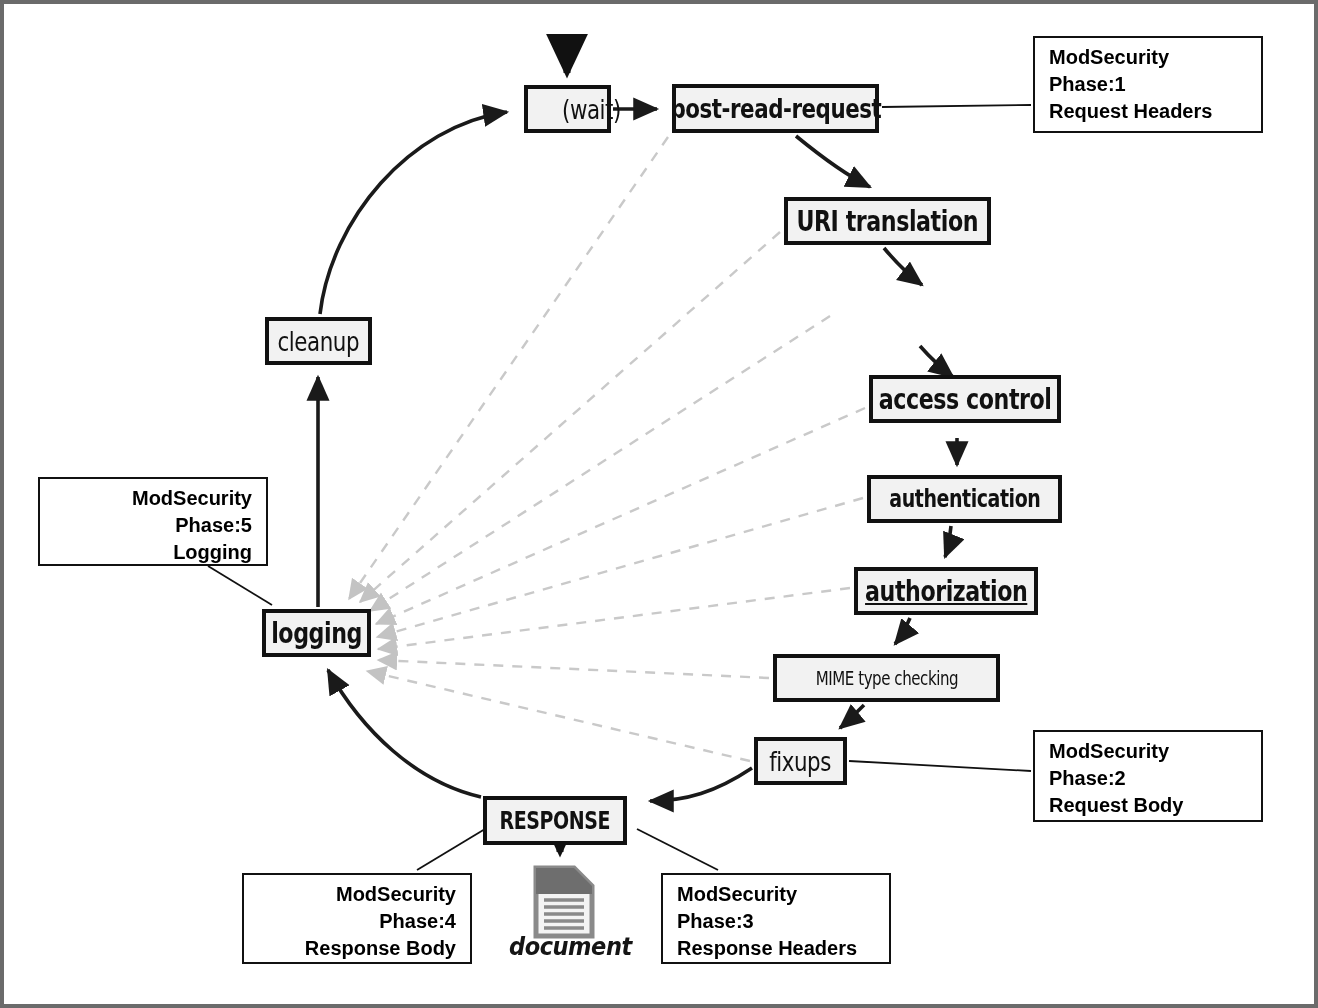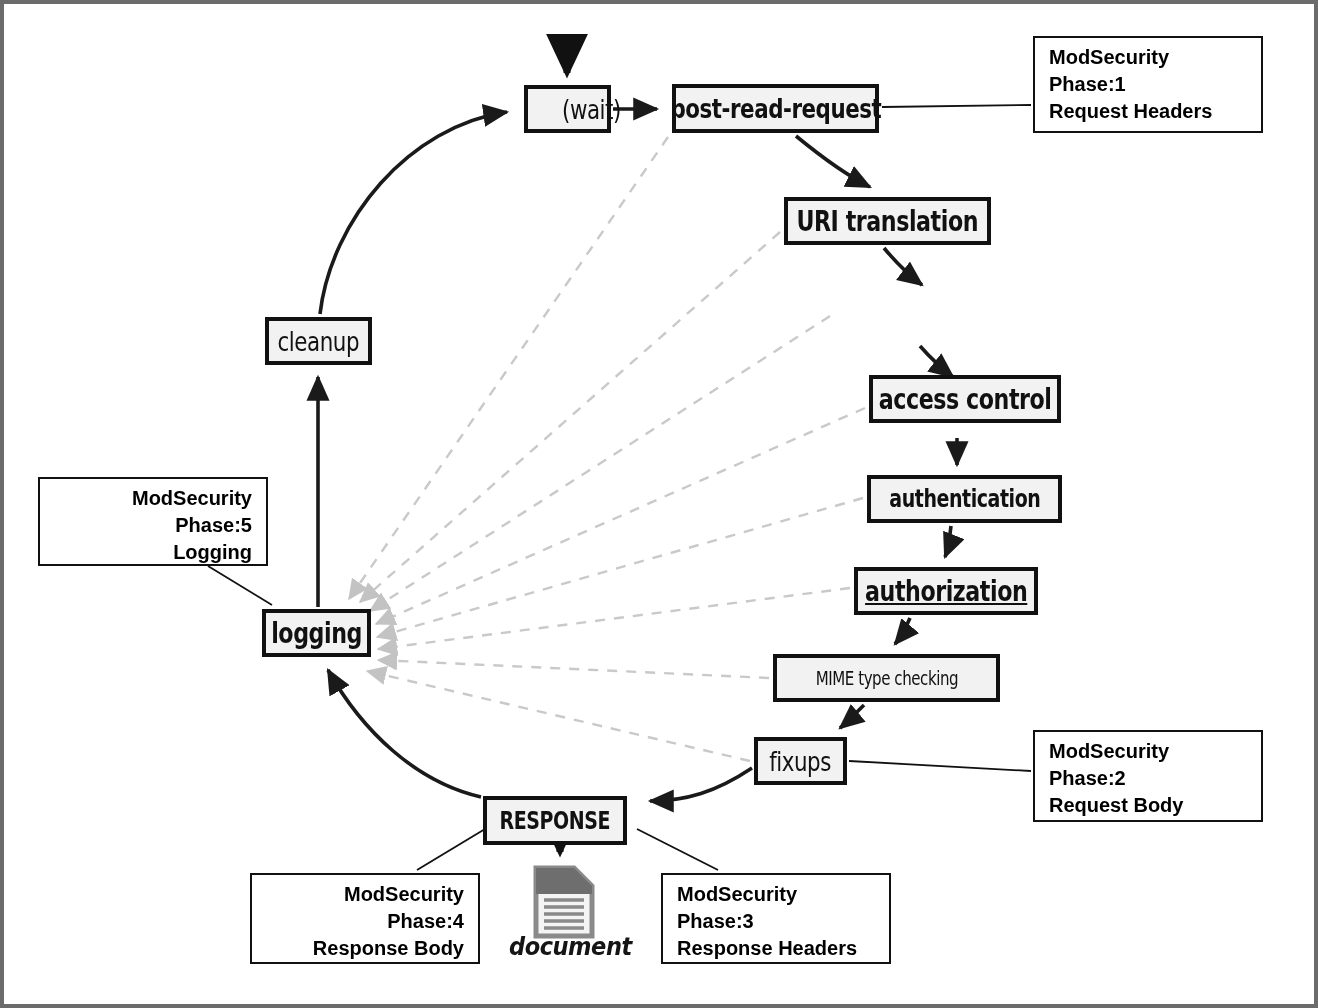--- a/index.html
+++ b/index.html
@@ -165,21 +165,21 @@
   <div class="notebox na-right" style="left:34px;top:473px;width:230px;height:89px;">
     <div>ModSecurity Phase:5</div>
     <div>Logging</div>
   </div>
 
   <div class="notebox na-left" style="left:1029px;top:726px;width:230px;height:92px;">
     <div>ModSecurity Phase:2</div>
     <div>Request Body</div>
   </div>
 
-  <div class="notebox na-right" style="left:238px;top:869px;width:230px;height:91px;margin-left:8px;">
+  <div class="notebox na-right" style="left:238px;top:869px;width:230px;height:91px;">
     <div>ModSecurity Phase:4</div>
     <div>Response Body</div>
   </div>
 
   <div class="notebox na-left" style="left:657px;top:869px;width:230px;height:91px;">
     <div>ModSecurity Phase:3</div>
     <div>Response Headers</div>
   </div>
 
   <div id="doc-label" style="left:505px;top:928px;">

